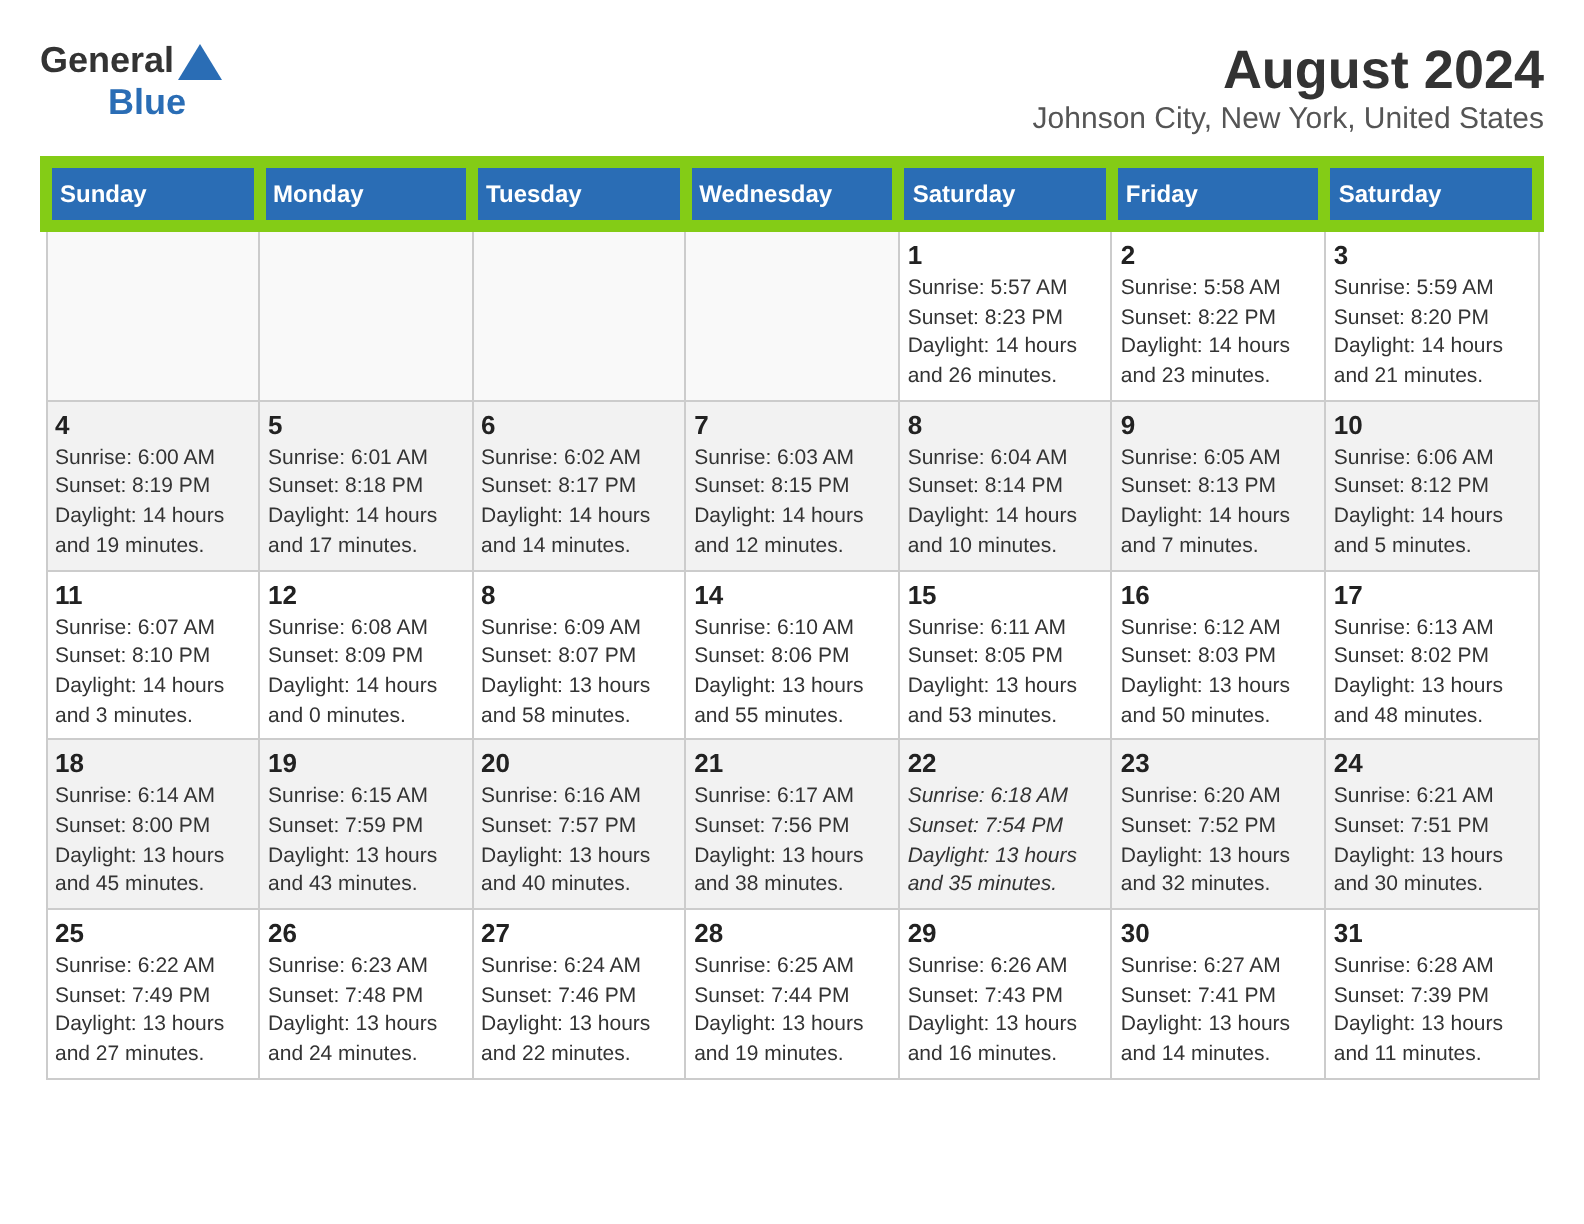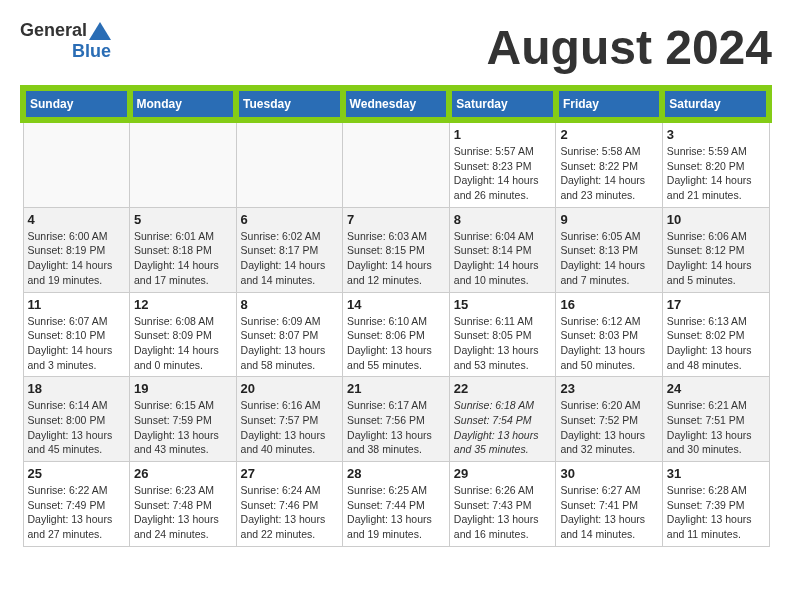--- a/index.html
+++ b/index.html
@@ -12,31 +12,31 @@
     }
     .header {
       display: flex;
       justify-content: space-between;
       align-items: flex-start;
       margin-bottom: 10px;
     }
     .logo {
       display: flex;
       flex-direction: column;
-      align-items: flex-end;
+      align-items: center;
     }
     .logo-row {
       display: flex;
       align-items: center;
     }
     .title-block {
       text-align: right;
     }
     .month-title {
-      font-size: 48px;
+      font-size: 27px;
       font-weight: bold;
       color: #333;
     }
     .subtitle {
       font-size: 15px;
       color: #555;
     }
     .calendar {
       width: 100%;
       border-collapse: collapse;
@@ -85,20 +85,21 @@
       <svg width="22" height="18" viewBox="0 0 22 18" style="margin-left:2px;">
         <polygon points="11,0 22,18 0,18" fill="#2a6db5"></polygon>
       </svg>
     </div>
     <div>
       <span style="font-size:18px;font-weight:bold;color:#2a6db5;margin-left:16px;">Blue</span>
     </div>
   </div>
   <div class="title-block">
     <div class="month-title">August 2024</div>
+    <div class="subtitle">Johnson City, New York, United States</div>
   </div>
 </div>
 
 <table class="calendar">
   <thead>
     <tr>
     <th>Sunday</th>
         <th>Monday</th>
         <th>Tuesday</th>
         <th>Wednesday</th>

